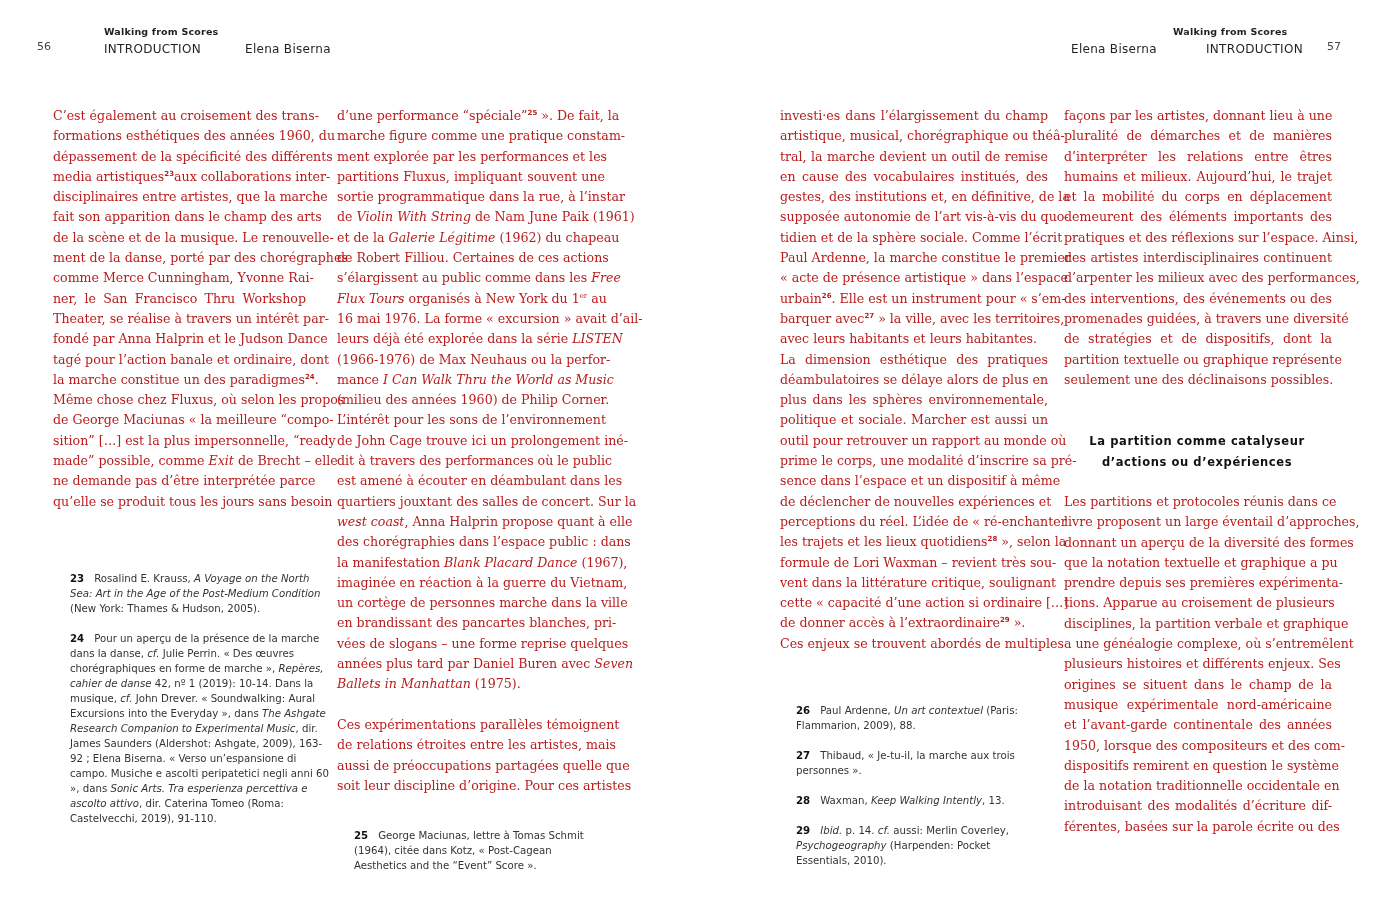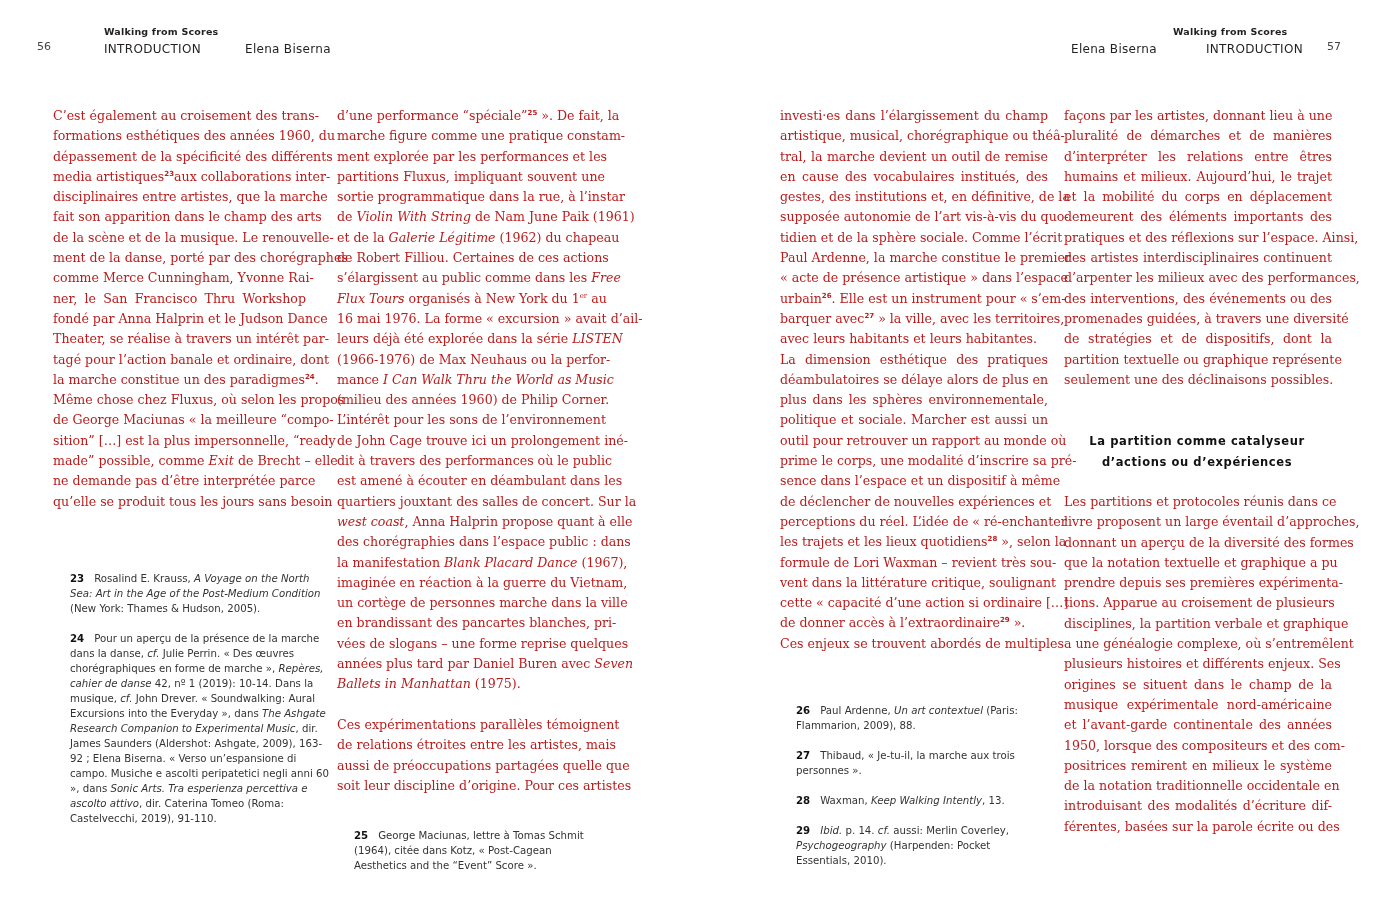--- a/index.html
+++ b/index.html
@@ -36,22 +36,22 @@
       <div class="line">C’est également au croisement des trans-</div>
       <div class="line">formations esthétiques des années 1960, du</div>
       <div class="line">dépassement de la spécificité des différents</div>
       <div class="line">media artistiques<sup>23</sup>aux collaborations inter-</div>
       <div class="line">disciplinaires entre artistes, que la marche</div>
       <div class="line">fait son apparition dans le champ des arts</div>
       <div class="line">de la scène et de la musique. Le renouvelle-</div>
       <div class="line">ment de la danse, porté par des chorégraphes</div>
       <div class="line">comme Merce Cunningham, Yvonne Rai-</div>
       <div class="line">ner, le San Francisco Thru Workshop</div>
+      <div class="line">Theater, se réalise à travers un intérêt par-</div>
       <div class="line">fondé par Anna Halprin et le Judson Dance</div>
-      <div class="line">Theater, se réalise à travers un intérêt par-</div>
       <div class="line">tagé pour l’action banale et ordinaire, dont</div>
       <div class="line last">la marche constitue un des paradigmes<sup>24</sup>.</div>
       <div class="line">Même chose chez Fluxus, où selon les propos</div>
       <div class="line">de George Maciunas « la meilleure “compo-</div>
       <div class="line">sition” […] est la plus impersonnelle, “ready</div>
       <div class="line">made” possible, comme <i>Exit</i> de Brecht – elle</div>
       <div class="line">ne demande pas d’être interprétée parce</div>
       <div class="line last">qu’elle se produit tous les jours sans besoin</div>
     </div>
   <div class="col" style="left:337px; top:106px; width:268px;">
@@ -165,21 +165,21 @@
       <div class="line">que la notation textuelle et graphique a pu</div>
       <div class="line">prendre depuis ses premières expérimenta-</div>
       <div class="line">tions. Apparue au croisement de plusieurs</div>
       <div class="line">disciplines, la partition verbale et graphique</div>
       <div class="line">a une généalogie complexe, où s’entremêlent</div>
       <div class="line">plusieurs histoires et différents enjeux. Ses</div>
       <div class="line">origines se situent dans le champ de la</div>
       <div class="line">musique expérimentale nord-américaine</div>
       <div class="line">et l’avant-garde continentale des années</div>
       <div class="line">1950, lorsque des compositeurs et des com-</div>
-      <div class="line">positrices remirent en milieux le système</div>
+      <div class="line">dispositifs remirent en question le système</div>
       <div class="line">de la notation traditionnelle occidentale en</div>
       <div class="line">introduisant des modalités d’écriture dif-</div>
       <div class="line last">férentes, basées sur la parole écrite ou des</div>
     </div>
 
   <div class="notes" style="left:104px; top:703px; width:240px;">
       <div class="note"><span class="num">26</span>Paul Ardenne, <i>Un art contextuel</i> (Paris: Flammarion, 2009), 88.</div>
       <div class="note"><span class="num">27</span>Thibaud, « Je-tu-il, la marche aux trois personnes ».</div>
       <div class="note"><span class="num">28</span>Waxman, <i>Keep Walking Intently</i>, 13.</div>
       <div class="note"><span class="num">29</span><i>Ibid.</i> p. 14. <i>cf.</i> aussi: Merlin Coverley, <i>Psychogeography</i> (Harpenden: Pocket Essentials, 2010).</div>

